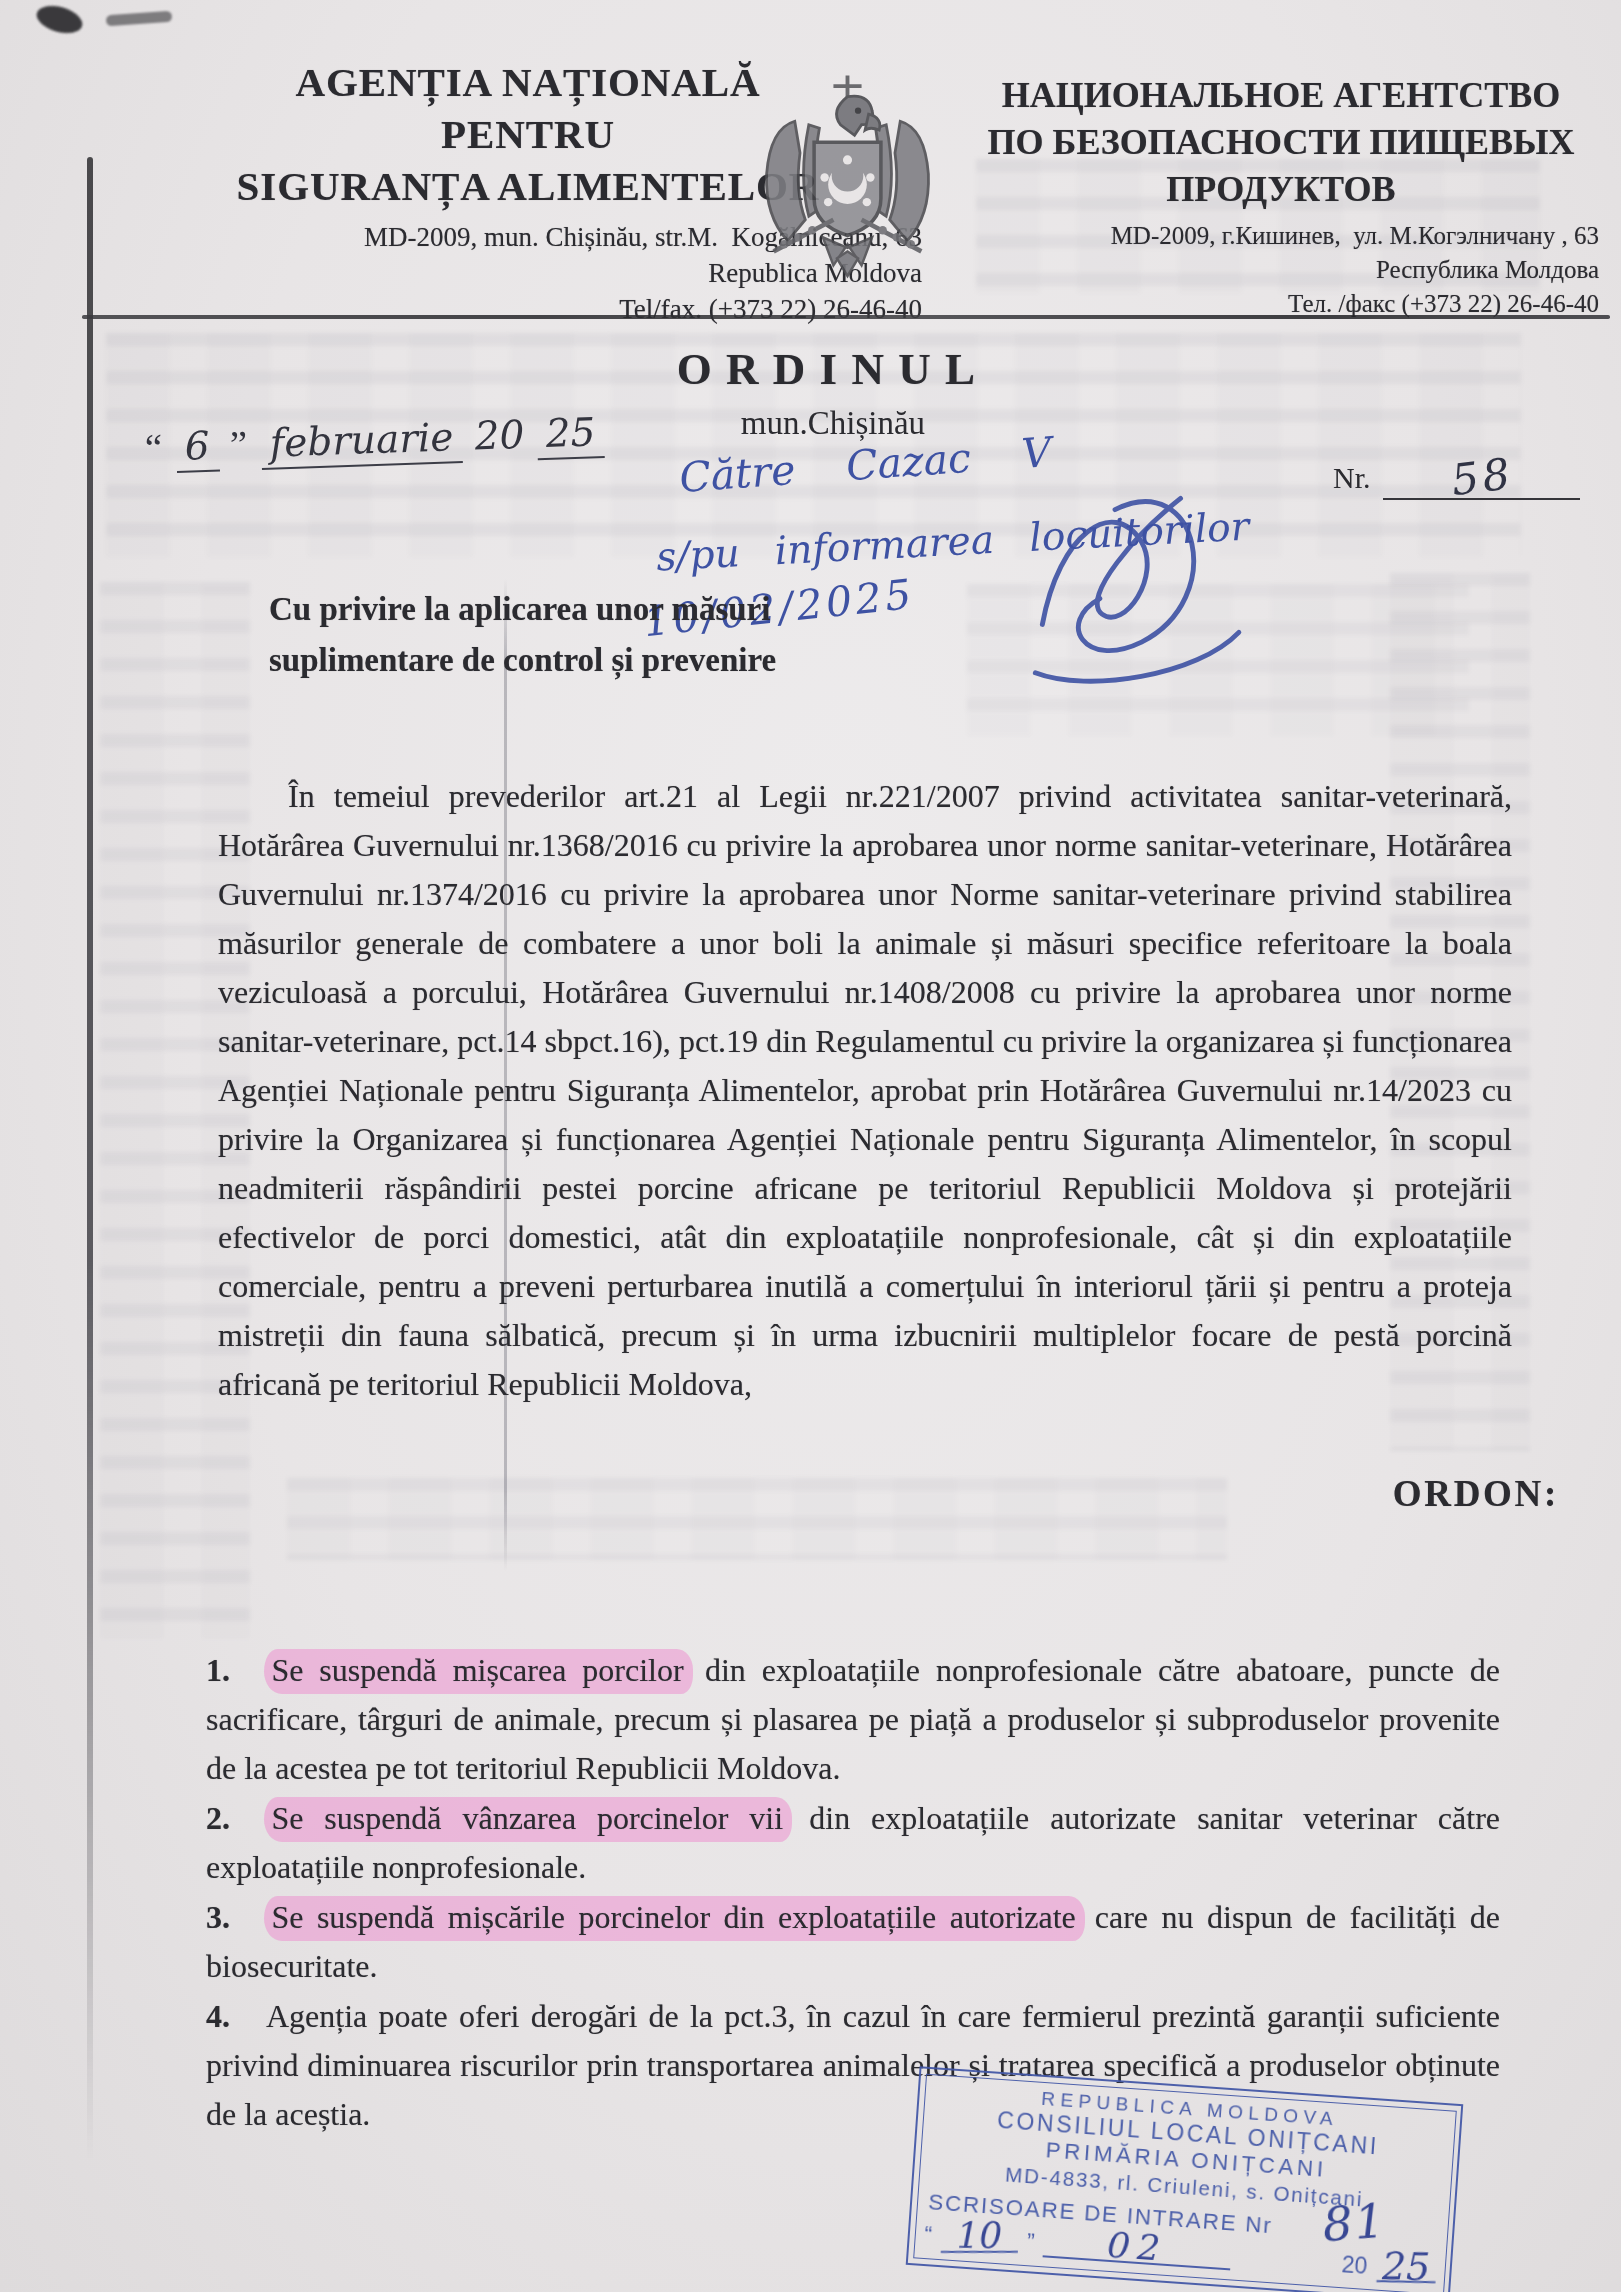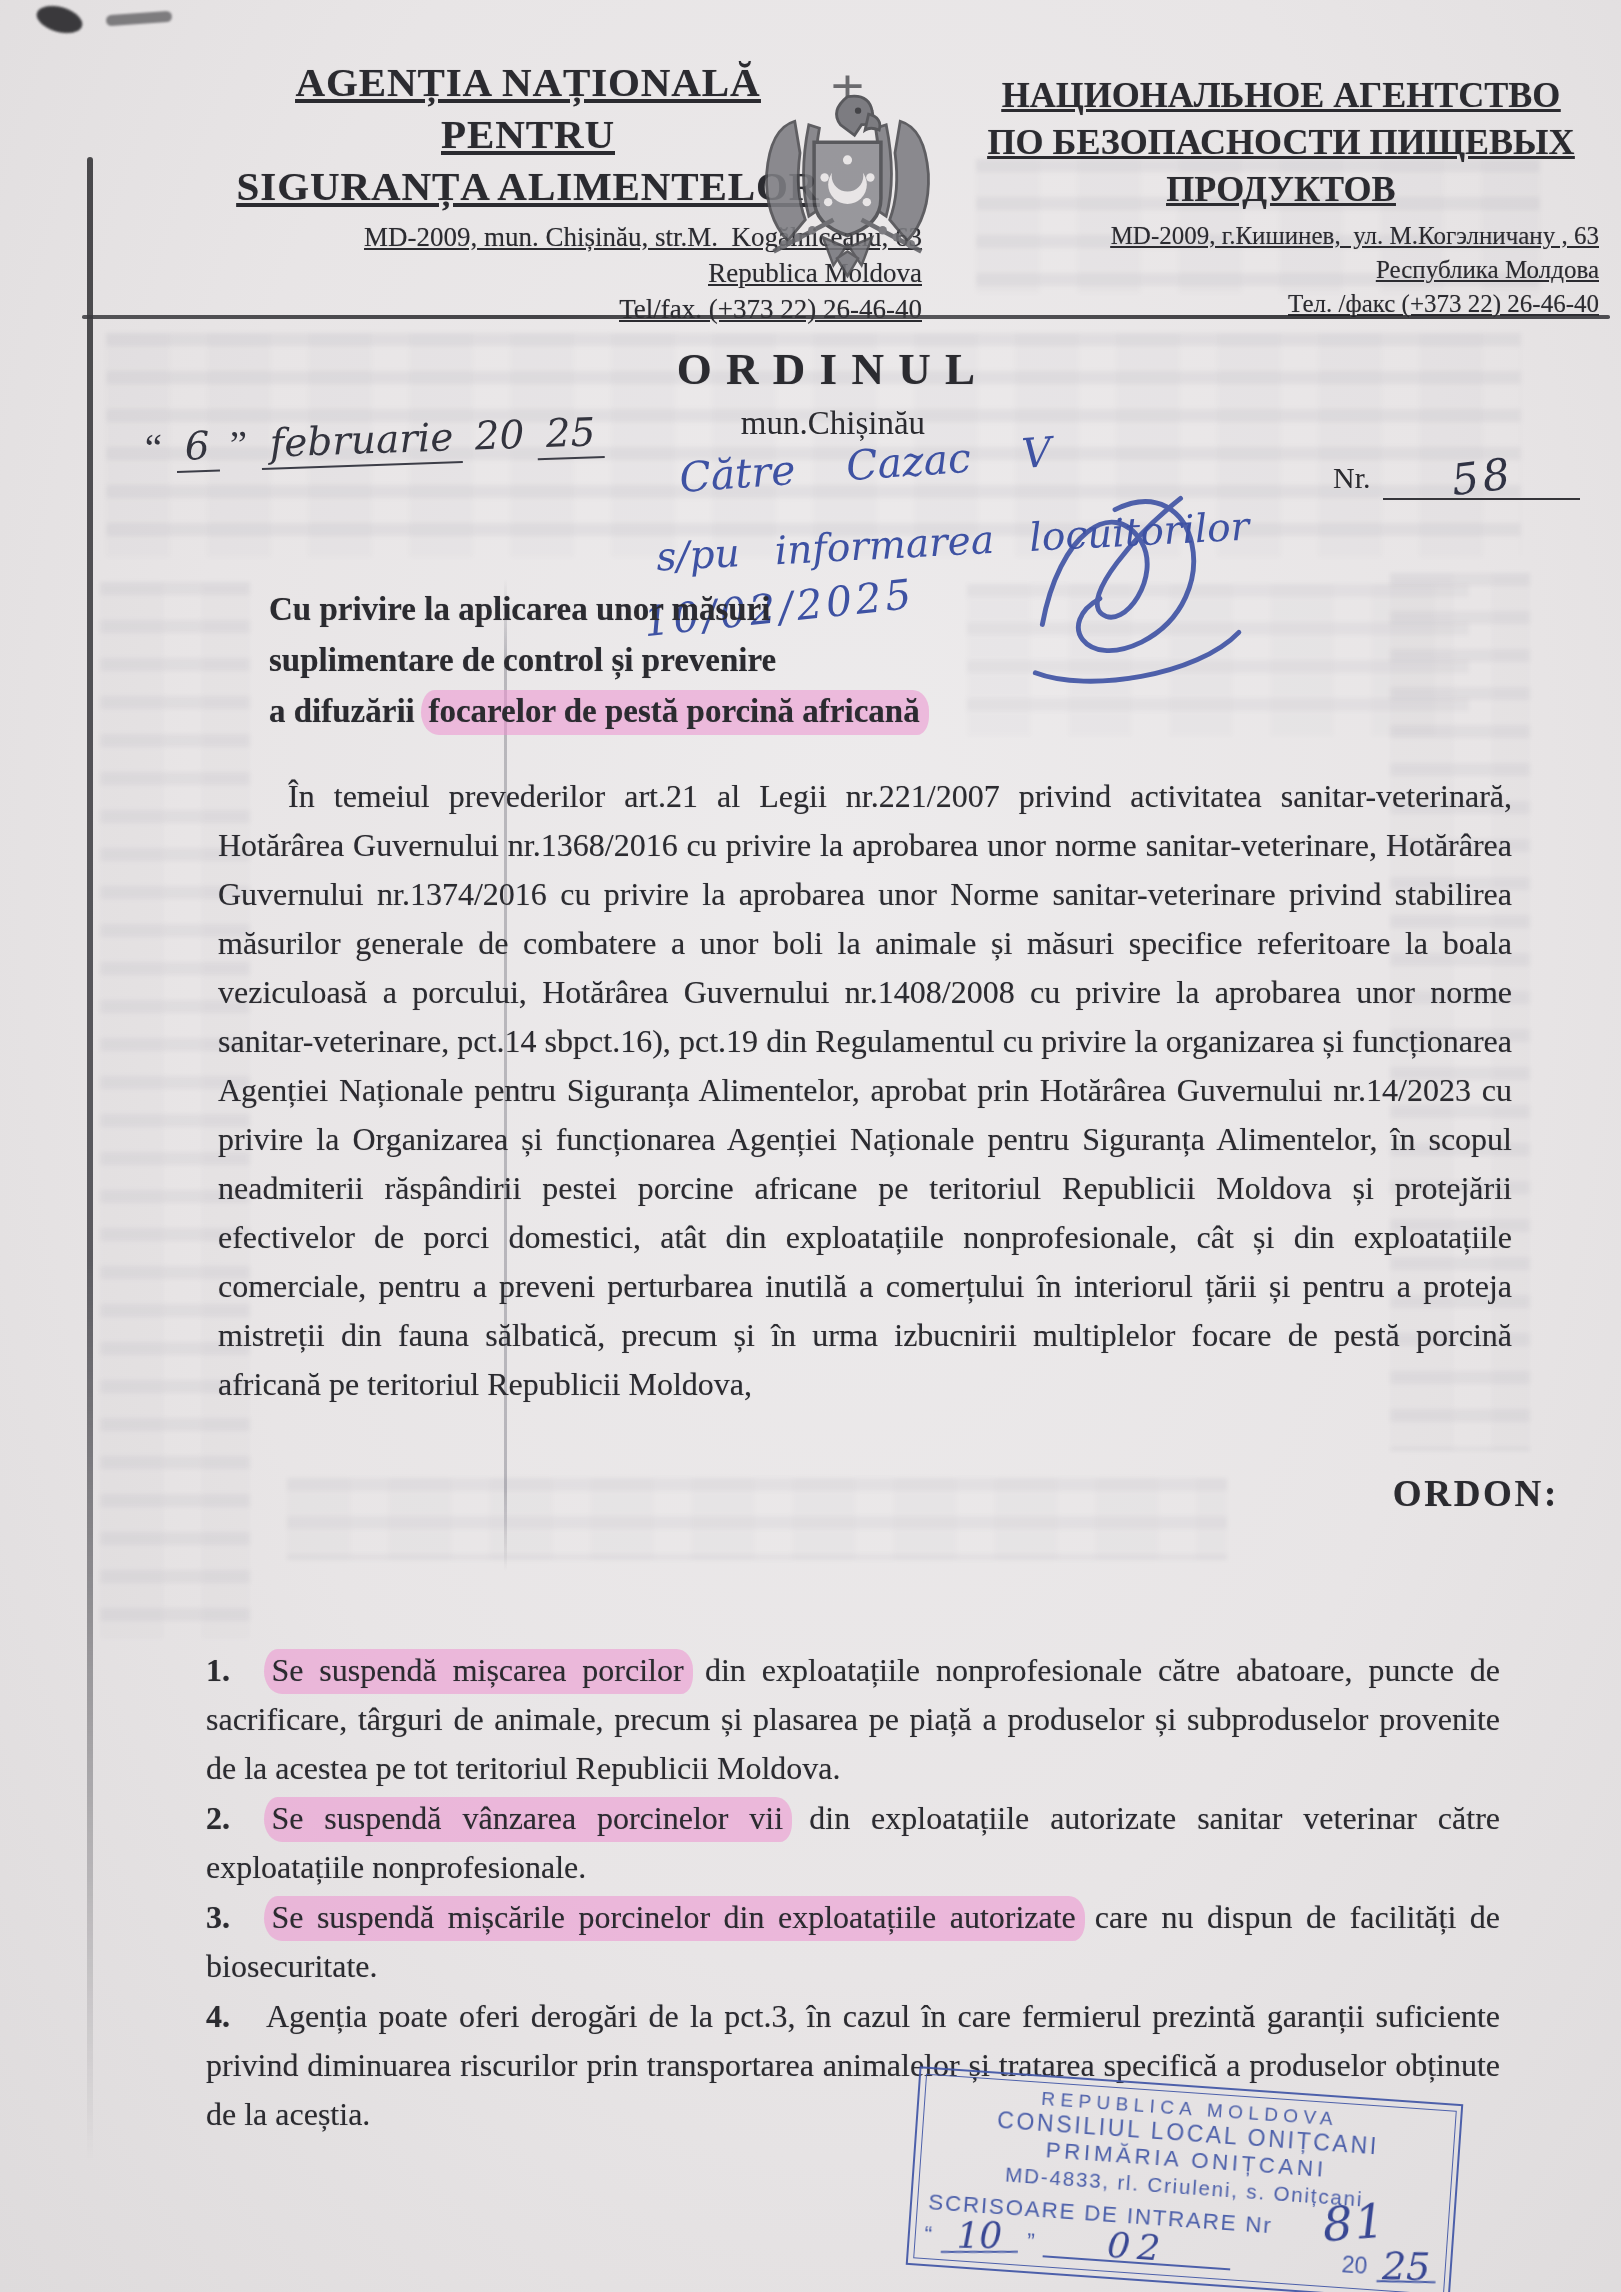--- a/index.html
+++ b/index.html
@@ -36,21 +36,21 @@
   .g6{left:967px;top:584px;width:502px;height:152px;opacity:.4;}
 
   
   .hdr-left{position:absolute;left:134px;top:56px;width:788px;text-align:center;}
   .hdr-left .hdr-title div{font-weight:bold;font-size:41px;line-height:52px;letter-spacing:0.9px;}
   .hdr-left .hdr-addr{margin-top:7.2px;font-size:27px;line-height:36px;}
   .hdr-right{position:absolute;left:963px;top:72px;width:636px;text-align:center;}
   .hdr-right .hdr-title div{font-weight:bold;font-size:36px;line-height:47px;}
   .hdr-right .hdr-addr{margin-top:6px;font-size:25px;line-height:34px;}
   .hdr-addr div{white-space:pre;text-align:right;}
-  header div{text-shadow:0 0 0.9px rgba(43,43,48,.4);text-decoration:underline;}
+  header div{text-shadow:0 0 0.9px rgba(43,43,48,.4);}
   .emblem{position:absolute;left:742px;top:63px;width:211px;height:222px;opacity:.88;}
   .rule{position:absolute;left:82px;top:315px;width:1528px;height:3.6px;
     background:linear-gradient(to right,#3a3a3e 0%,#26262a 30%,#3c3c40 55%,#1f1f23 80%,#333338 100%);
     opacity:.85;border-radius:1.8px;}
 
   
   .doc-title{position:absolute;left:54px;top:343px;width:1558px;text-align:center;
     font-weight:bold;font-size:45px;letter-spacing:14.3px;text-shadow:0 0 0.9px rgba(43,43,48,.45);}
   .doc-place{position:absolute;left:54px;top:405px;width:1558px;text-align:center;font-size:33px;}
 
@@ -221,21 +221,20 @@
         <path d="M30 150 C60 60 120 30 142 80 C158 118 112 168 92 148 C72 128 140 70 188 42"></path>
         <path d="M120 44 C210 14 222 150 128 182 C66 202 44 150 92 132"></path>
         <path d="M16 198 C66 226 180 224 228 186"></path>
       </g>
     </svg>
   </div>
 
   <div class="subject">
     <div>Cu privire la aplicarea unor măsuri</div>
     <div>suplimentare de control și prevenire</div>
-    <div><span>a difuzării </span><mark class="hl">focarelor de pestă porcină africană</mark></div>
   </div>
 
   <div class="body-par">În temeiul prevederilor art.21 al Legii nr.221/2007 privind activitatea sanitar-veterinară, Hotărârea Guvernului nr.1368/2016 cu privire la aprobarea unor norme sanitar-veterinare, Hotărârea Guvernului nr.1374/2016 cu privire la aprobarea unor Norme sanitar-veterinare privind stabilirea măsurilor generale de combatere a unor boli la animale și măsuri specifice referitoare la boala veziculoasă a porcului, Hotărârea Guvernului nr.1408/2008 cu privire la aprobarea unor norme sanitar-veterinare, pct.14 sbpct.16), pct.19 din Regulamentul cu privire la organizarea și funcționarea Agenției Naționale pentru Siguranța Alimentelor, aprobat prin Hotărârea Guvernului nr.14/2023 cu privire la Organizarea și funcționarea Agenției Naționale pentru Siguranța Alimentelor, în scopul neadmiterii răspândirii pestei porcine africane pe teritoriul Republicii Moldova și protejării efectivelor de porci domestici, atât din exploatațiile nonprofesionale, cât și din exploatațiile comerciale, pentru a preveni perturbarea inutilă a comerțului în interiorul țării și pentru a proteja mistreții din fauna sălbatică, precum și în urma izbucnirii multiplelor focare de pestă porcină africană pe teritoriul Republicii Moldova,</div>
 
   <div class="ordon">ORDON:</div>
 
   <div class="points">
     <div class="point">
       <span class="pnum">1.</span><mark class="hl">Se suspendă mișcarea porcilor</mark><span> din exploatațiile nonprofesionale către abatoare, puncte de sacrificare, târguri de animale, precum și plasarea pe piață a produselor și subproduselor provenite de la acestea pe tot teritoriul Republicii Moldova.</span>
     </div>

